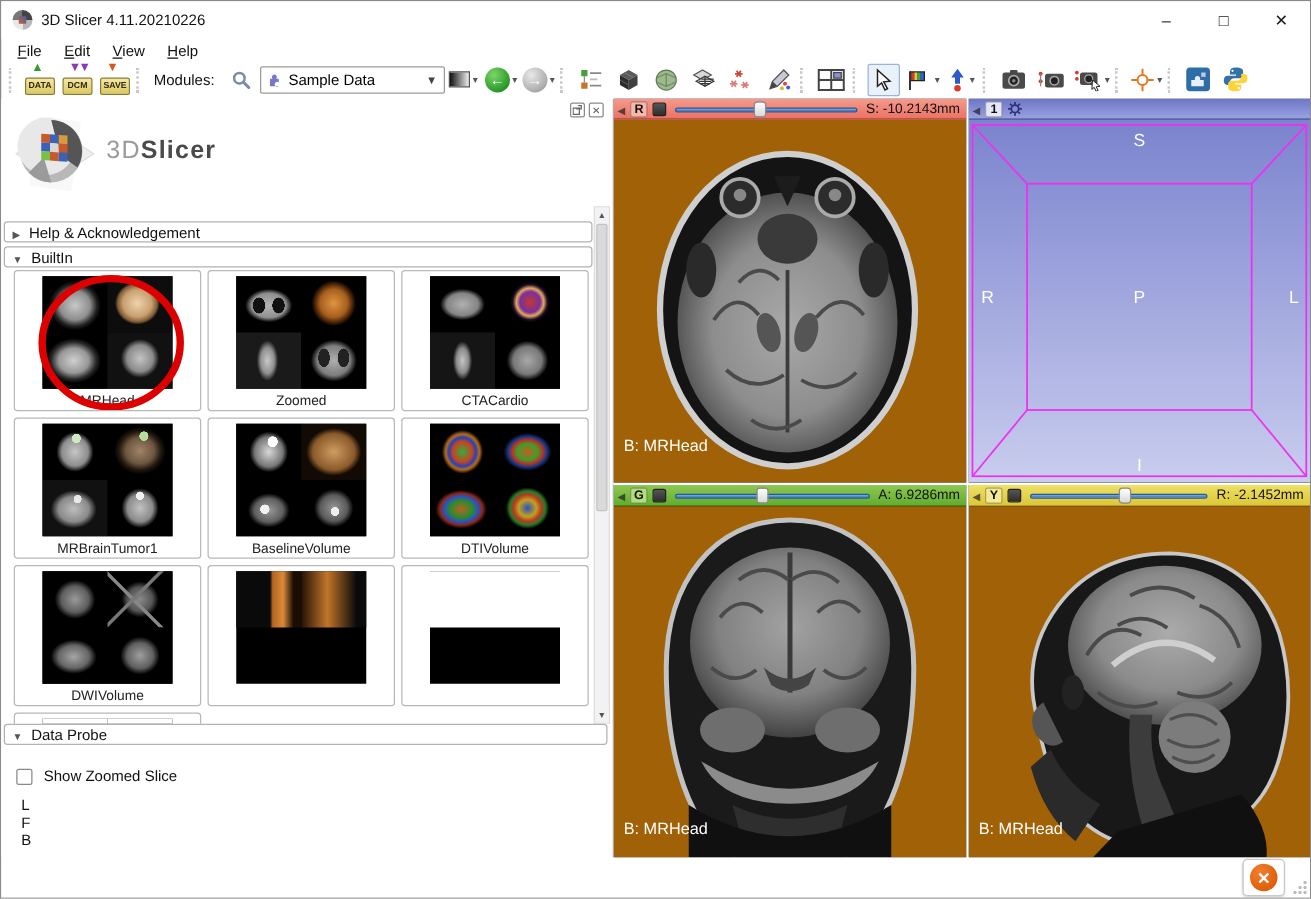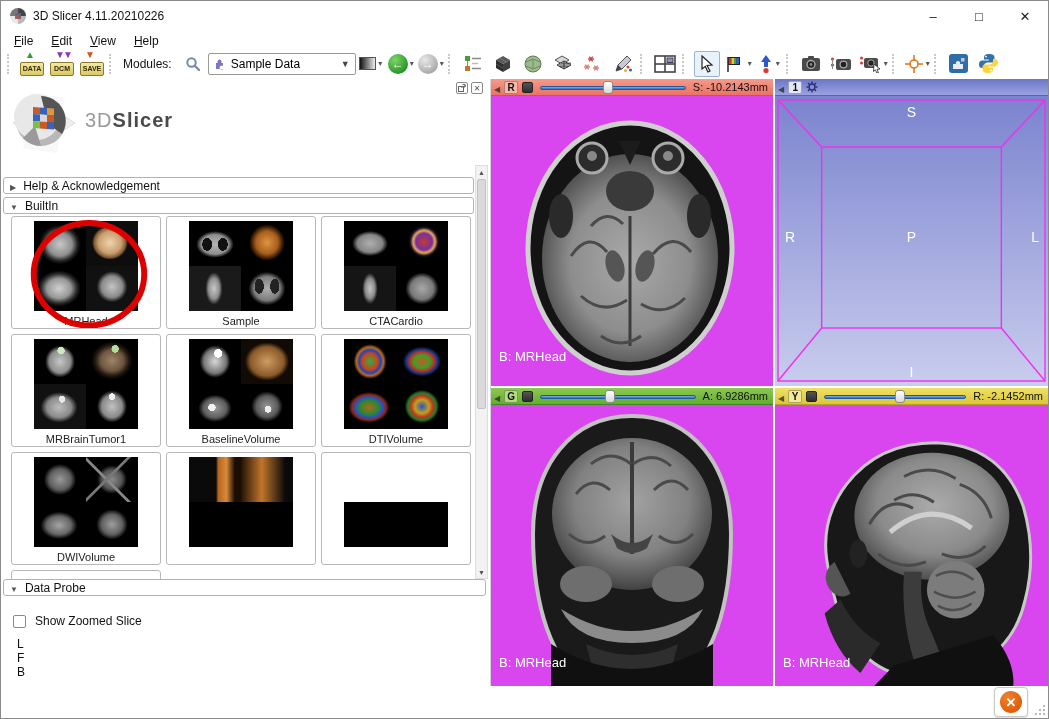--- a/index.html
+++ b/index.html
@@ -109,21 +109,21 @@
   .bar-3d { background:linear-gradient(#6d76c6,#9aa2e2); border-bottom:1px solid #5a63b0; }
   .pin::before { content:"◀"; font-size:8px; color:rgba(40,40,40,.75); }
   .letter-box { height:13px; min-width:14px; padding:0 2px; display:flex; align-items:center; justify-content:center; font-size:10px; font-weight:bold; color:#111; border:1px solid rgba(0,0,0,.3); border-radius:2px; }
   .lb-red{background:#f8b7ab;} .lb-green{background:#b2dd7d;} .lb-yellow{background:#f4ea96;} .lb-3d{background:#e4e7f8;}
   .slice-menu { width:11px; height:11px; border-radius:2px; background:linear-gradient(#555,#2e2e2e); border:1px solid #222; }
   .slider { flex:1; position:relative; height:13px; margin:0 3px; }
   .slider .track { position:absolute; top:5px; left:0; right:0; height:4px; background:linear-gradient(#7db3e8,#2f6fc0); border:1px solid #24589c; border-radius:2px; }
   .slider .handle { position:absolute; top:0; width:10px; height:13px; background:linear-gradient(#fff,#d8d8d8); border:1px solid #8a8a8a; border-radius:3px; }
   .h-red{left:43%;} .h-green{left:42%;} .h-yellow{left:50%;}
   .offset-text { font-size:11px; color:#111; white-space:nowrap; padding-right:2px; }
-  .vp-body { position:absolute; top:17px; left:0; right:0; bottom:0; background:#d946ef; }
+  .vp-body { position:absolute; top:17px; left:0; right:0; bottom:0; background:#a16207; }
   .corner-label { position:absolute; left:8px; color:#fff; font-size:13px; }
   .cl-red{ bottom:22px; } .cl-gy{ bottom:16px; }
   .body-3d { background:linear-gradient(#7b83ce,#c9cdee); }
   .wire { position:absolute; inset:0; }
   .axis-label { position:absolute; color:#fff; font-size:14px; }
 
   
   .statusbar { position:absolute; bottom:0; left:0; right:0; height:32px; background:#fff; }
   .err-btn { position:absolute; right:20px; top:1px; width:34px; height:30px; background:#fff; border:1px solid #c9c9c9; border-radius:4px; display:flex; align-items:center; justify-content:center; box-shadow:0 1px 2px rgba(0,0,0,.15); }
   .err-circle { width:22px; height:22px; border-radius:50%; background:radial-gradient(circle at 35% 30%,#f08030,#e05f0a 70%); color:#fff; font-size:13px; font-weight:bold; display:flex; align-items:center; justify-content:center; }
@@ -411,21 +411,21 @@
     </svg>
   </div>
 
   <div class="tile s1">
     <div class="montage">
       <div class="q q1"></div>
       <div class="q q2"></div>
       <div class="q q3"></div>
       <div class="q q4"></div>
     </div>
-    <div class="tile-label">Sample</div>
+    <div class="tile-label">Zoomed</div>
 
   </div>
 
   <div class="tile s2">
     <div class="montage">
       <div class="q q1"></div>
       <div class="q q2"></div>
       <div class="q q3"></div>
       <div class="q q4"></div>
     </div>

